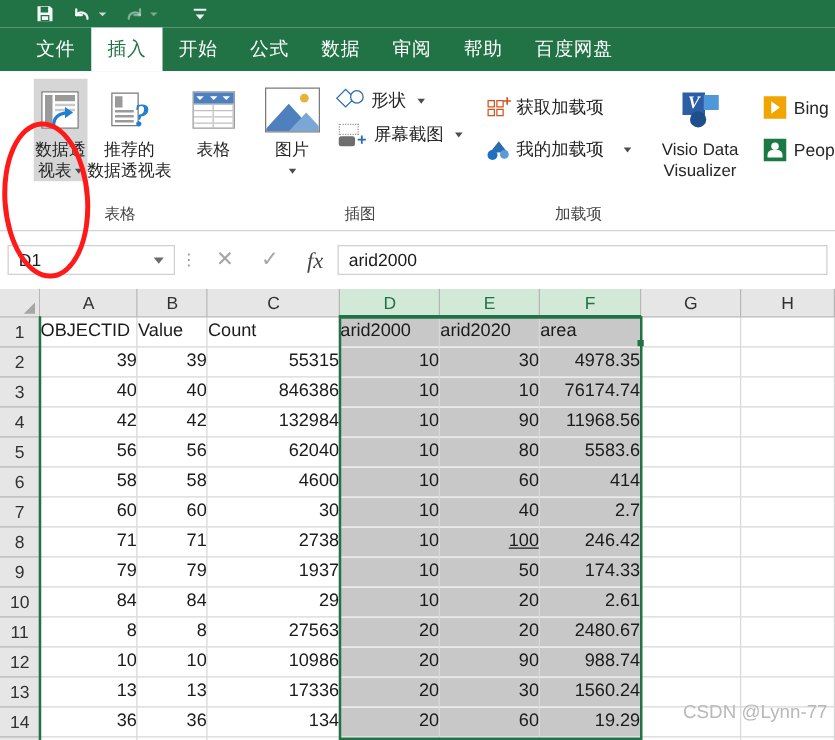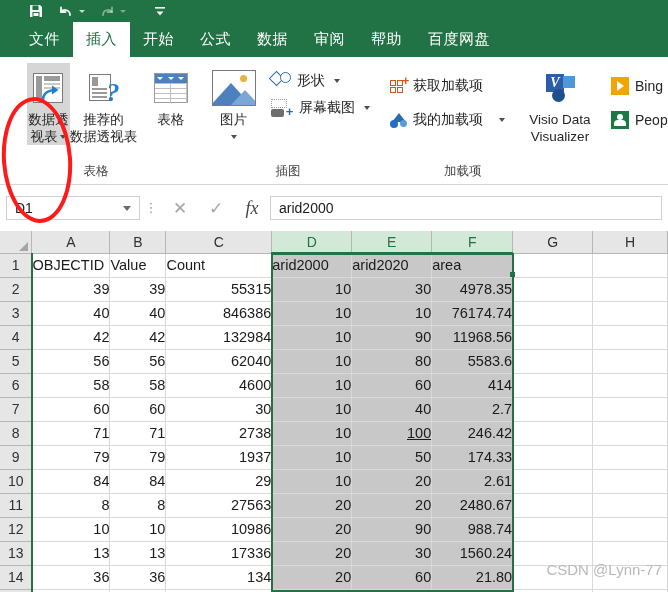--- a/index.html
+++ b/index.html
@@ -587,21 +587,21 @@
           <td class="cell empty"></td>
           <td class="cell empty"></td>
         </tr>
         <tr>
           <td class="rowh">14</td>
           <td class="cell num" style="width: 78px;">36</td>
           <td class="cell num" style="width: 56px;">36</td>
           <td class="cell num" style="width: 106px;">134</td>
           <td class="cell num selrange" style="width: 80px;">20</td>
           <td class="cell num selrange" style="width: 80px;">60</td>
-          <td class="cell num selrange" style="width: 81px;">21.80</td>
+          <td class="cell num selrange" style="width: 81px;">19.29</td>
           <td class="cell empty"></td>
           <td class="cell empty"></td>
         </tr>
         <tr>
           <td class="rowh">15</td>
           <td class="cell num" style="width: 78px;">72</td>
           <td class="cell num" style="width: 56px;">72</td>
           <td class="cell num" style="width: 106px;">5224</td>
           <td class="cell num selrange" style="width: 80px;">20</td>
           <td class="cell num selrange" style="width: 80px;">40</td>

